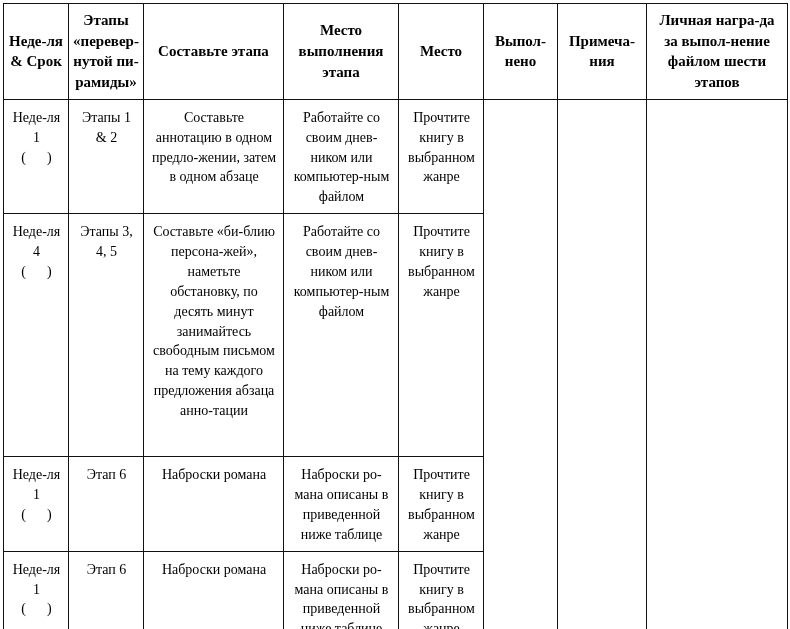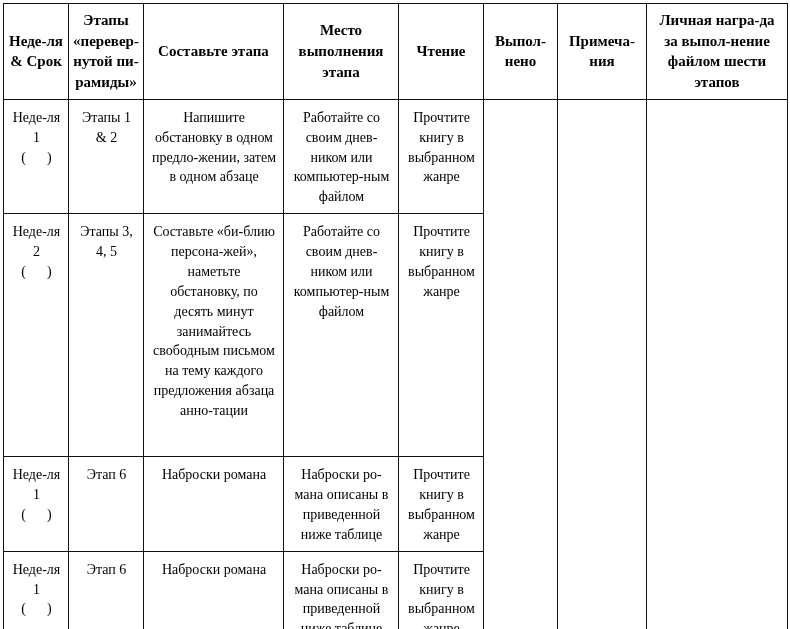--- a/index.html
+++ b/index.html
@@ -53,43 +53,43 @@
       <col style="width:74px">
       <col style="width:89px">
       <col style="width:141px">
     </colgroup>
     <thead>
       <tr style="height:92px">
         <th>Неде-ля &amp; Срок</th>
         <th>Этапы «перевер-нутой пи-рамиды»</th>
         <th>Составьте этапа</th>
         <th>Место выполнения этапа</th>
-        <th>Чтение</th>
+        <th>Место</th>
         <th>Выпол-нено</th>
         <th>Примеча-ния</th>
         <th>Личная награ-да за выпол-нение файлом шести этапов</th>
       </tr>
     </thead>
     <tbody>
       <tr style="height:100px">
         <td>
           <div>Неде-ля 1</div>
           <div class="blank-line">(&nbsp;&nbsp;&nbsp;&nbsp;&nbsp;&nbsp;)</div>
         </td>
         <td>Этапы 1 &amp; 2</td>
-        <td>Напишите обстановку в одном предло-жении, затем в одном абзаце</td>
+        <td>Составьте аннотацию в одном предло-жении, затем в одном абзаце</td>
         <td>Работайте со своим днев-ником или компьютер-ным файлом</td>
         <td>Прочтите книгу в выбранном жанре</td>
         <td rowspan="4"></td>
         <td rowspan="4"></td>
         <td rowspan="4"></td>
       </tr>
       <tr style="height:243px">
         <td>
-          <div>Неде-ля 2</div>
+          <div>Неде-ля 4</div>
           <div class="blank-line">(&nbsp;&nbsp;&nbsp;&nbsp;&nbsp;&nbsp;)</div>
         </td>
         <td>Этапы 3, 4, 5</td>
         <td>Составьте «би-блию персона-жей», наметьте обстановку, по десять минут занимайтесь свободным письмом на тему каждого предложения абзаца анно-тации</td>
         <td>Работайте со своим днев-ником или компьютер-ным файлом</td>
         <td>Прочтите книгу в выбранном жанре</td>
       </tr>
       <tr style="height:88px">
         <td>
           <div>Неде-ля 1</div>

